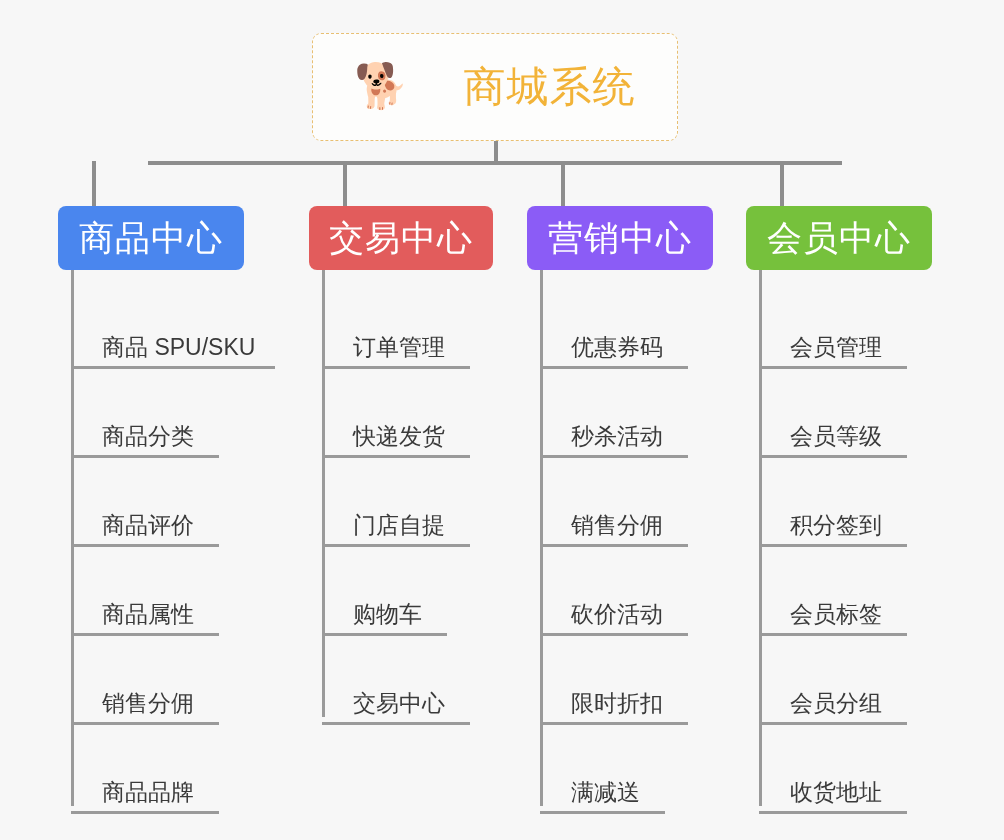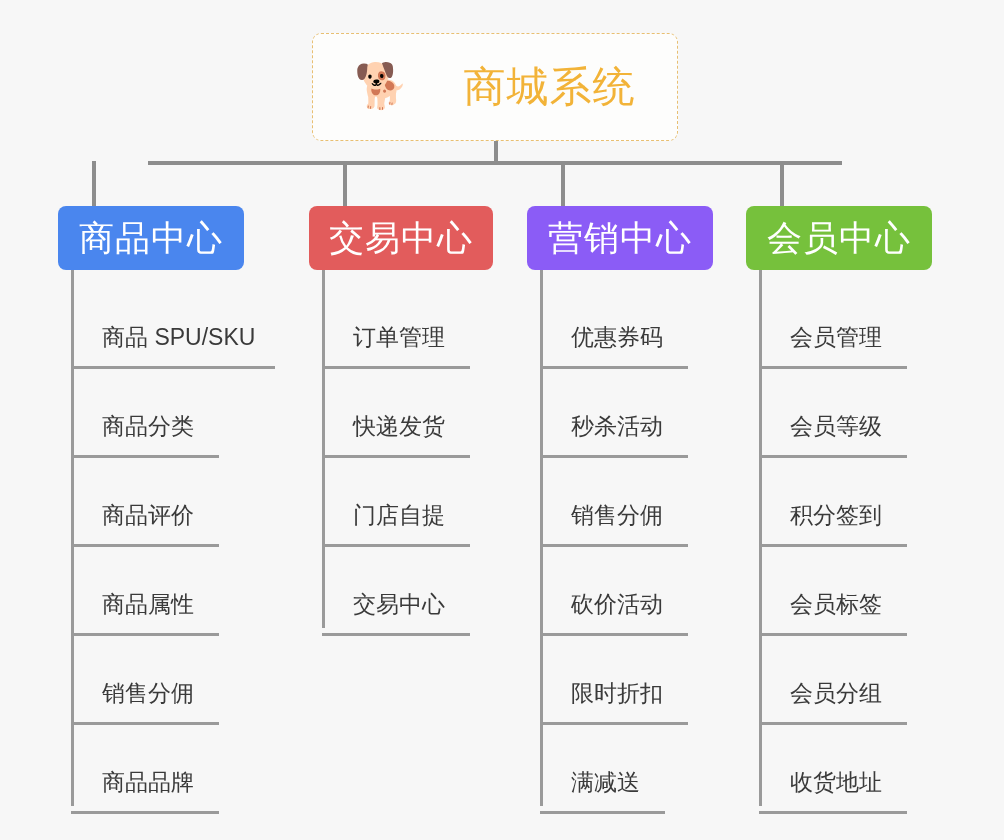--- a/index.html
+++ b/index.html
@@ -104,21 +104,21 @@
   }
   .leaf-row {
     position: relative;
     height: 89px;
     display: flex;
     align-items: flex-end;
   }
   .leaf-label {
     position: relative;
     margin-left: 44px;
-    padding-bottom: 16px;
+    padding-bottom: 6px;
     font-size: 23px;
     color: #3a3a3a;
     white-space: nowrap;
   }
   .leaf-underline {
     position: absolute;
     left: 13px;
     bottom: 0;
     height: 3px;
     background: #9a9a9a;
@@ -189,20 +189,24 @@
           </div>
           <div class="leaf-row">
             <span class="leaf-label">快递发货</span>
             <div class="leaf-underline" style="width: 148px;"></div>
           </div>
           <div class="leaf-row">
             <span class="leaf-label">门店自提</span>
             <div class="leaf-underline" style="width: 148px;"></div>
           </div>
           <div class="leaf-row">
+            <span class="leaf-label">购物车</span>
+            <div class="leaf-underline" style="width: 125px;"></div>
+          </div>
+          <div class="leaf-row">
             <span class="leaf-label">交易中心</span>
             <div class="leaf-underline" style="width: 148px;"></div>
           </div>
         </div>
       </div>
       <div class="column" style="left: 527px; width: 186px;">
         <div class="cat-box" style="background: #8b5cf6;">
           <span>营销中心</span>
         </div>
         <div class="leaf-wrap">

